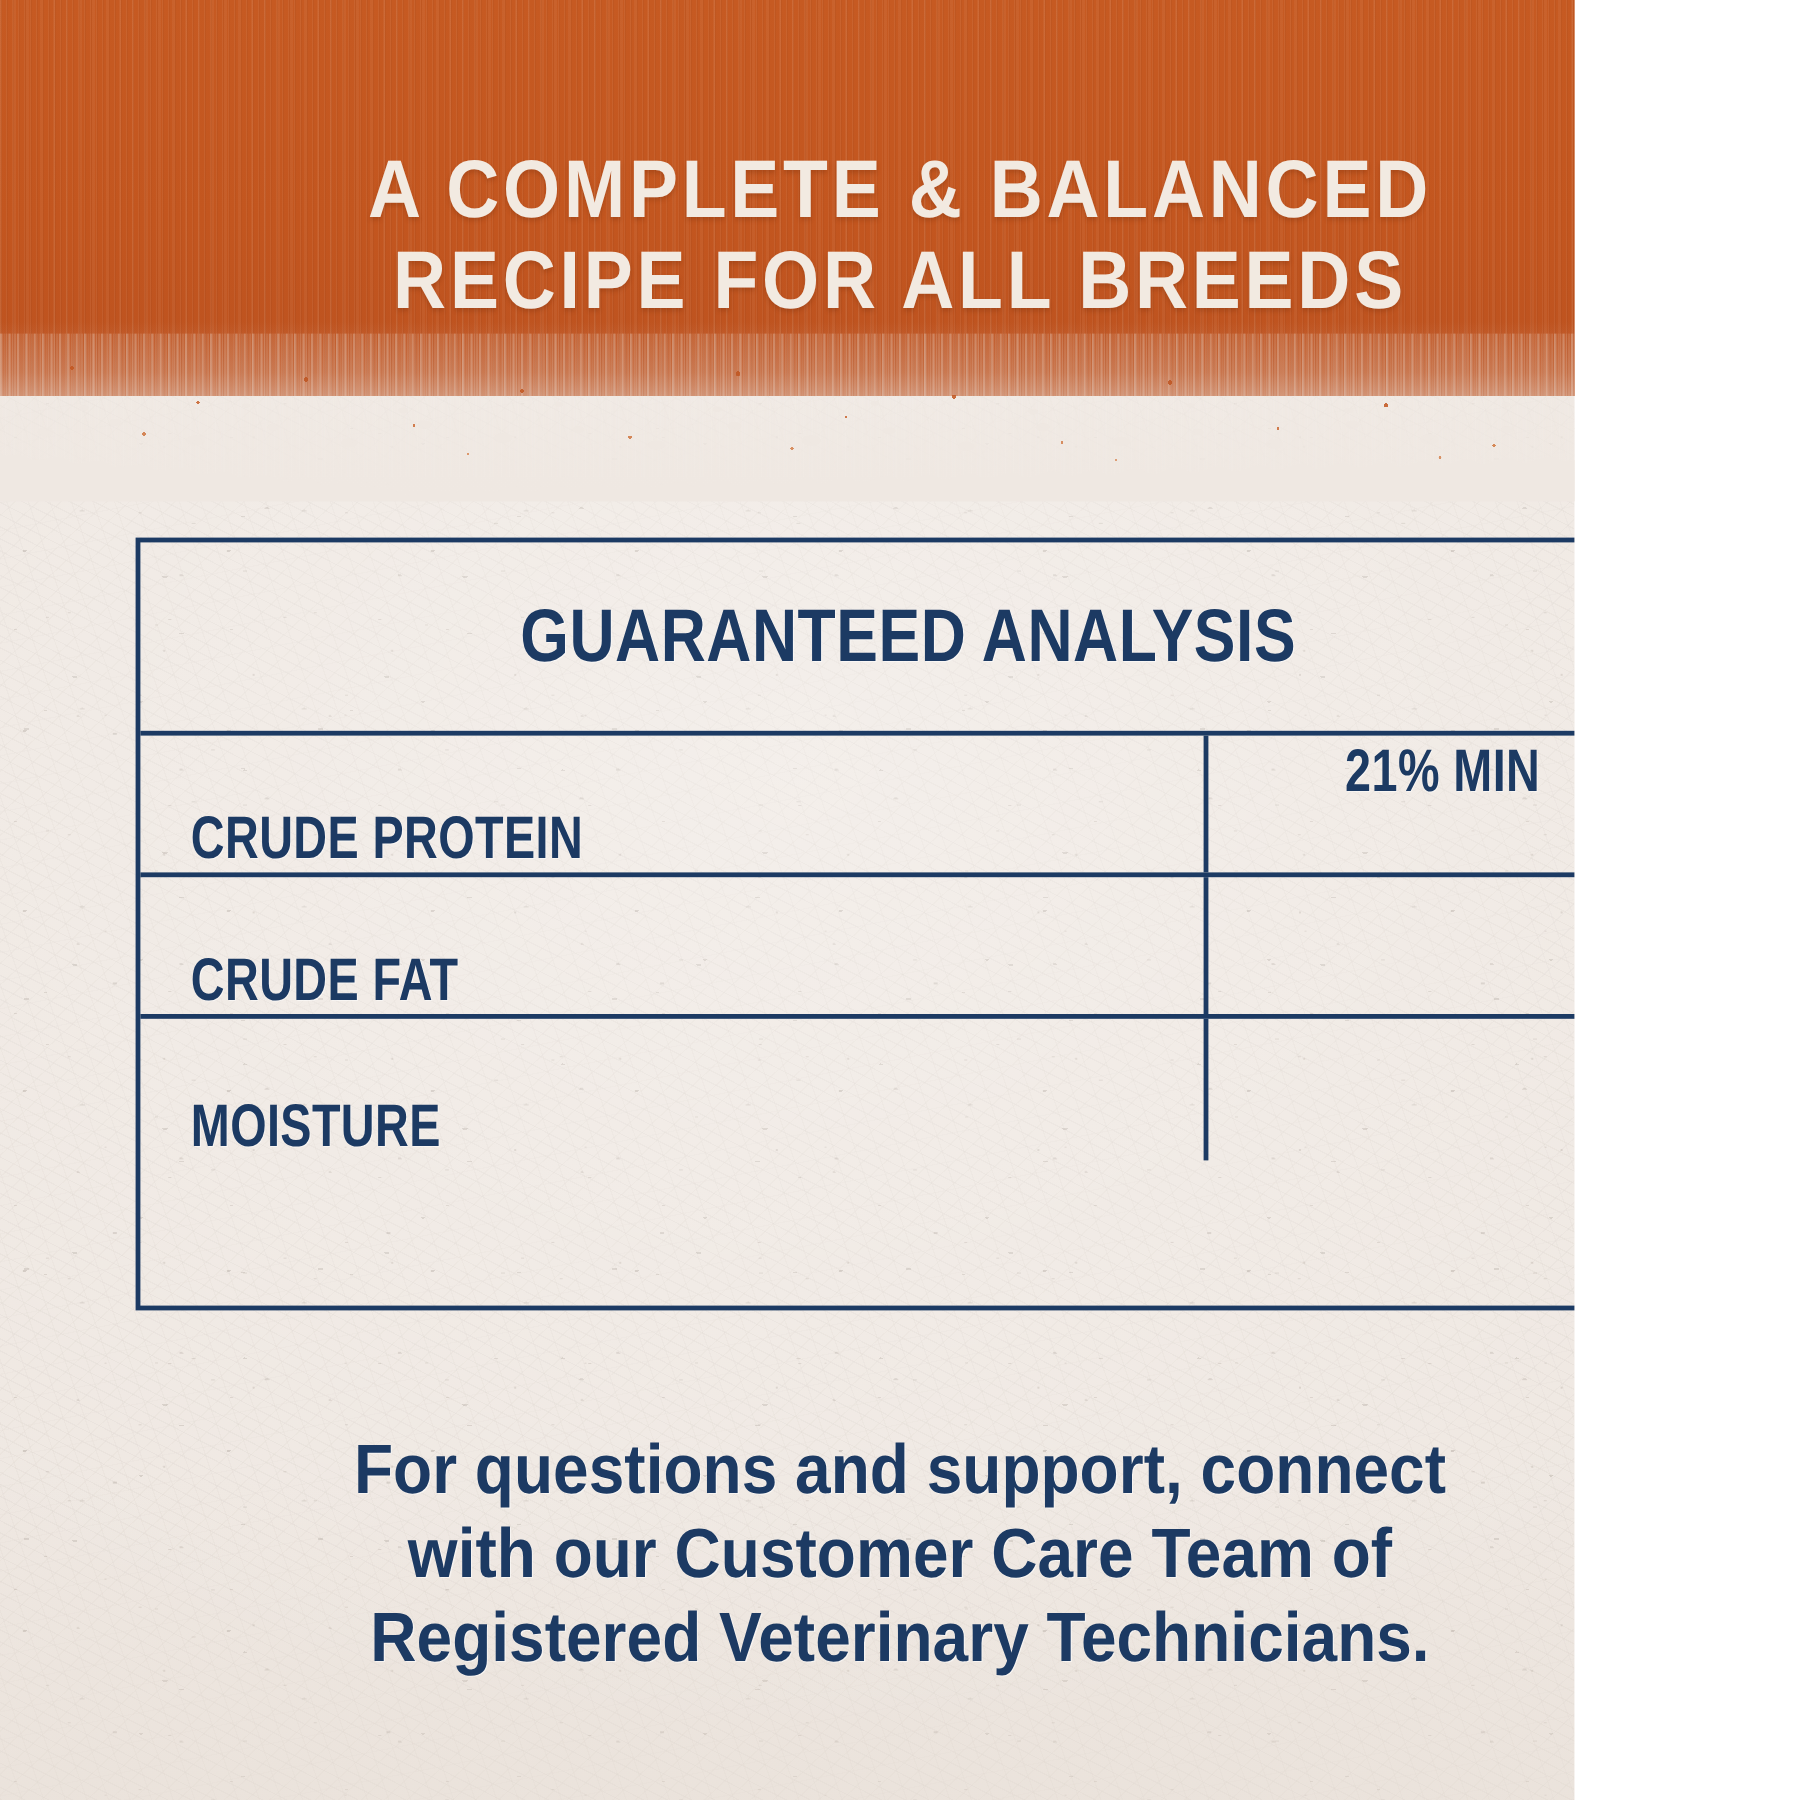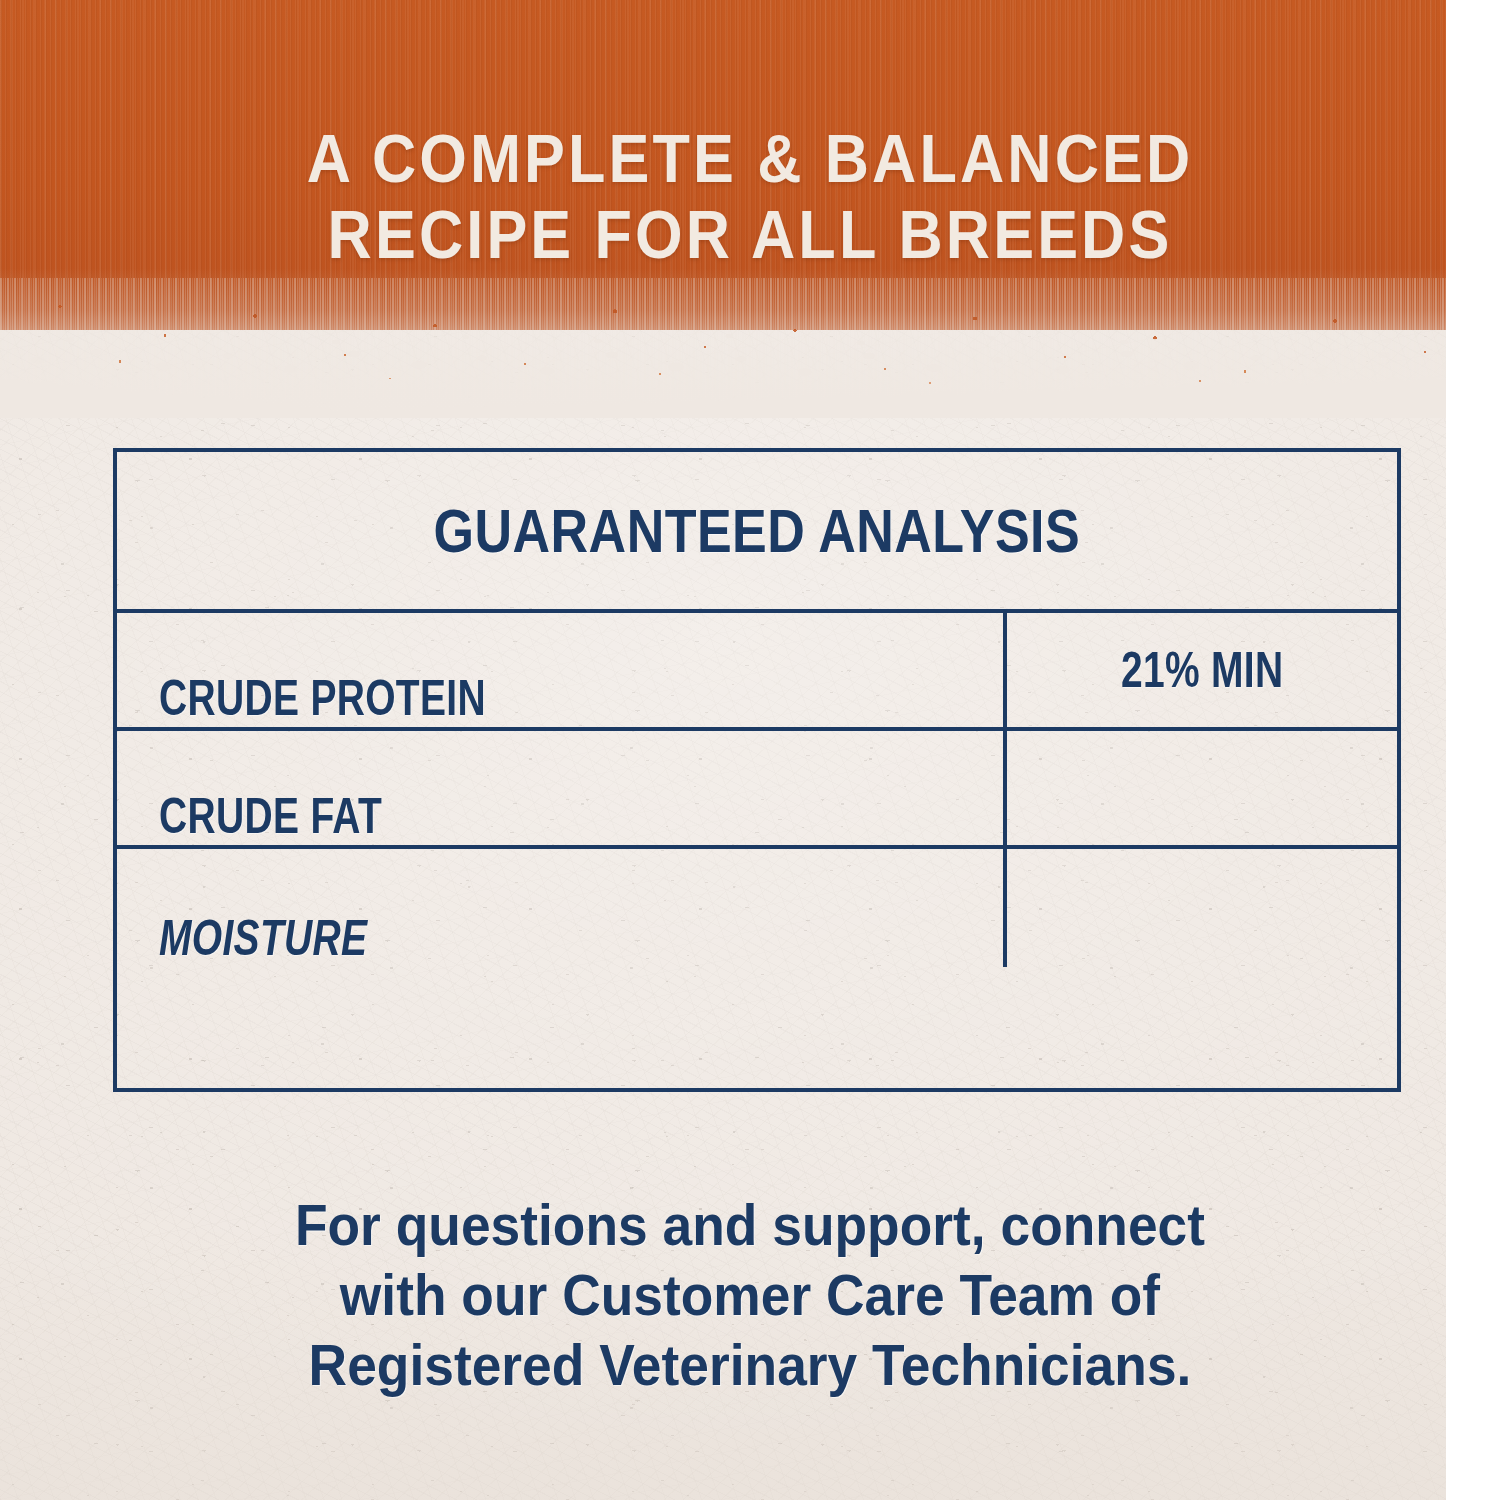--- a/index.html
+++ b/index.html
@@ -7,21 +7,21 @@
     margin: 0;
     padding: 0;
     background: #ffffff;
   }
   body {
     font-family: "Liberation Sans", sans-serif;
   }
 
   #panel {
     position: relative;
-    width: 1446px;
+    width: 1312px;
     height: 1500px;
     overflow: hidden;
     background: #EFE9E3;
   }
 
   
   .paper-base {
     position: absolute;
     inset: 0;
     background-color: #EFE8E2;
@@ -198,35 +198,34 @@
     white-space: nowrap;
     text-shadow: 1px 1px 0 rgba(255,255,255,.55);
   }
 
   .ga-row {
     display: flex;
     height: 118px;
     box-sizing: border-box;
     border-bottom: 4px solid #1C3A63;
   }
-  .ga-row:last-child { border-bottom: none; font-style: italic; }
+  .ga-row:last-child { border-bottom: none; }
 
   .ga-cell-label {
     flex: 0 0 890px;
     box-sizing: border-box;
     border-right: 4px solid #1C3A63;
     display: flex;
     align-items: flex-end;
     padding-left: 42px;
   }
   .ga-cell-value {
     flex: 1 1 auto;
     box-sizing: border-box;
     display: flex;
-    align-items: center;
     justify-content: center;
   }
   .ga-label-text,
   .ga-value-text {
     color: #1C3A63;
     font-family: "Liberation Sans", sans-serif;
     font-weight: 700;
     font-size: 50px;
     letter-spacing: .4px;
     text-transform: uppercase;

